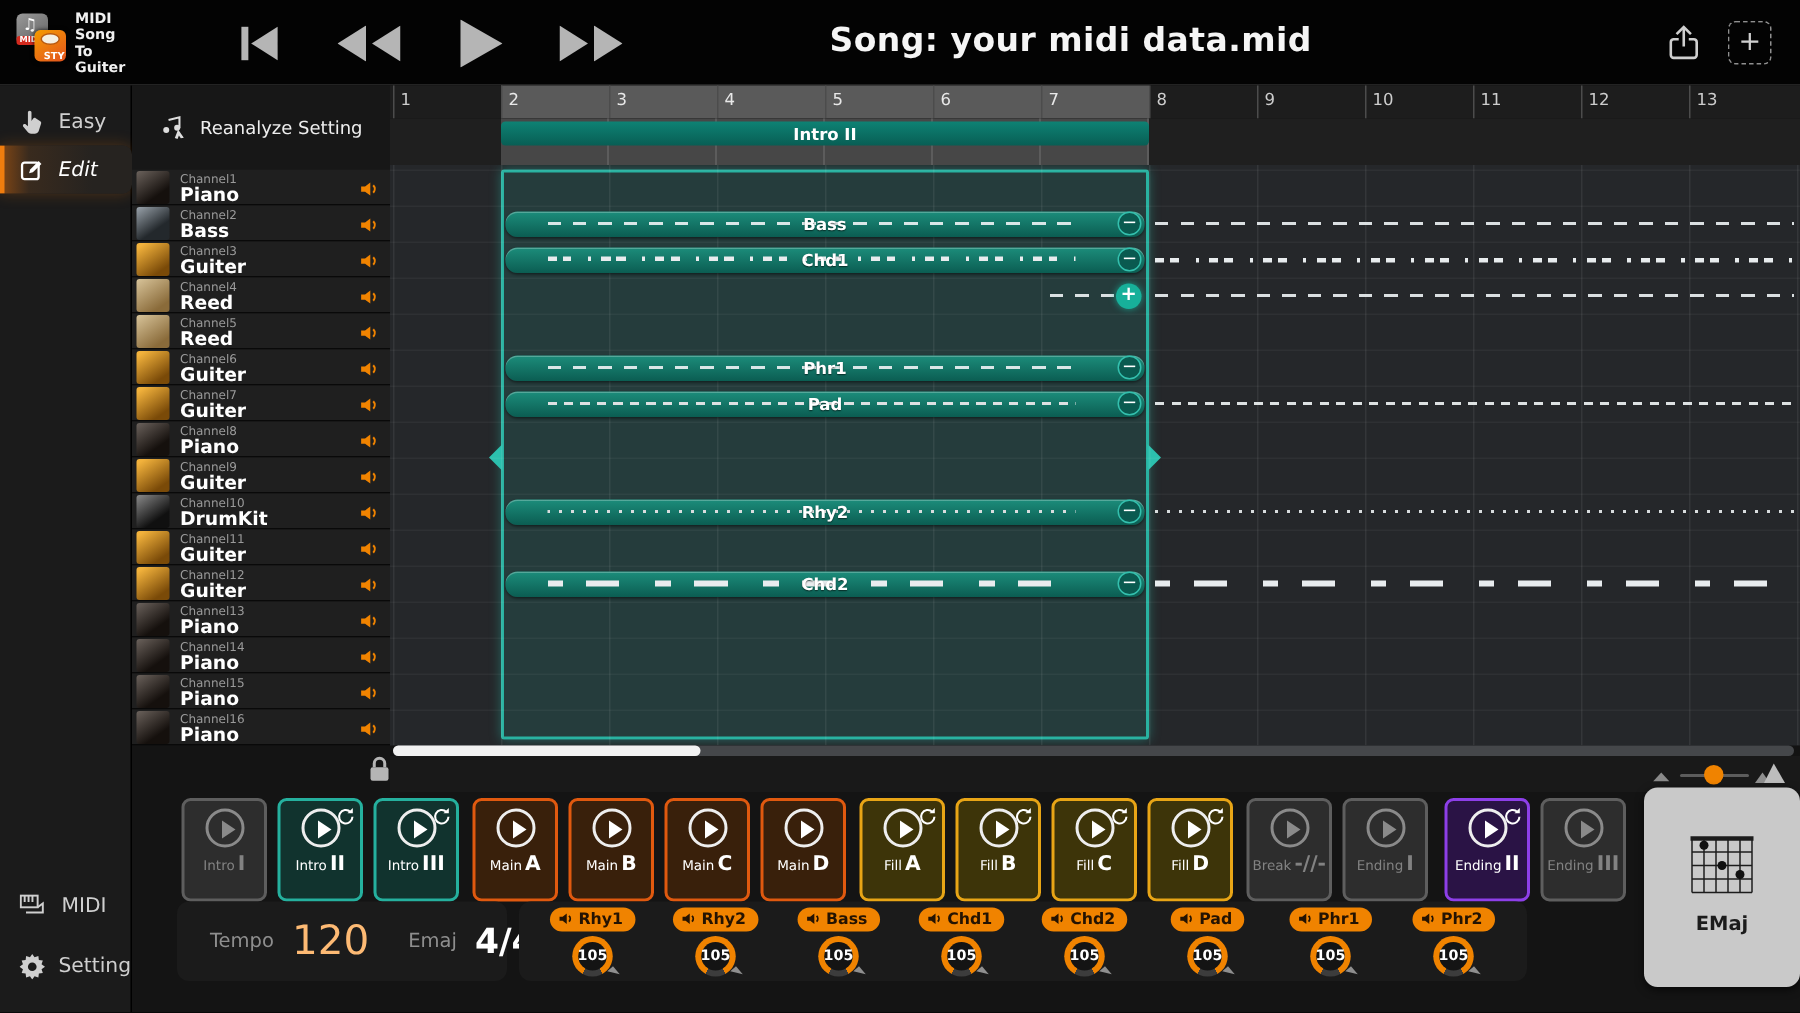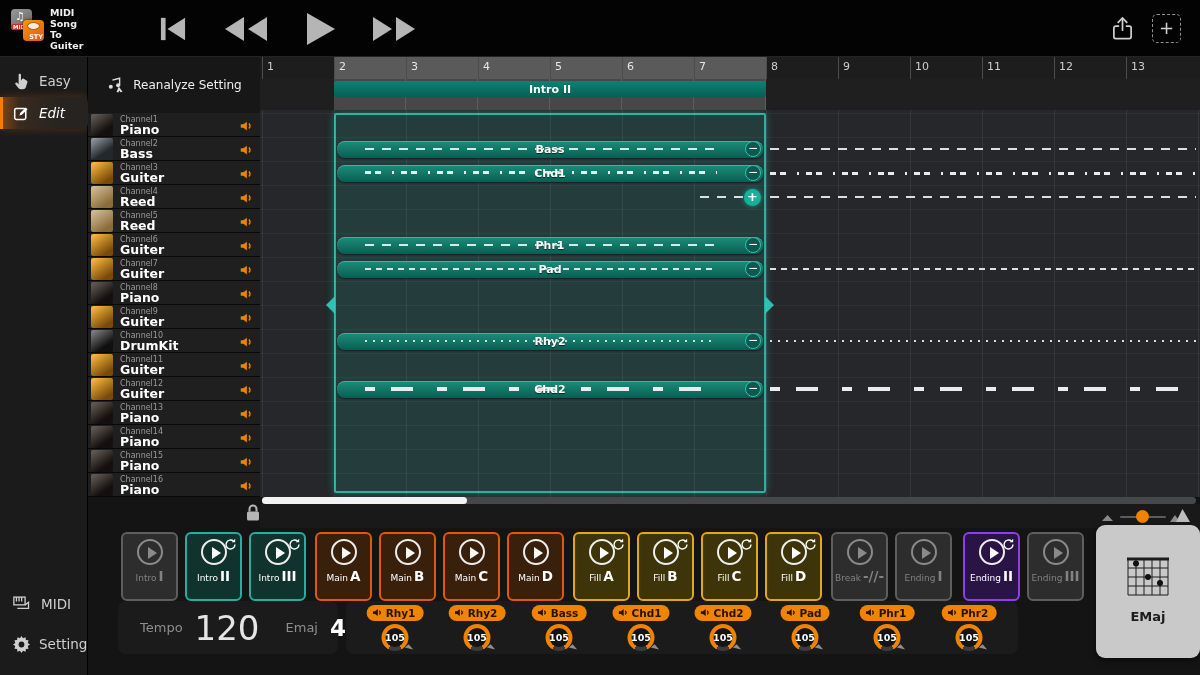--- a/index.html
+++ b/index.html
@@ -101,21 +101,21 @@
   .st-purple{border-color:#8d3fe8;background:#2a1345;}
   .st-disabled{border-color:#5e5e5e;background:#2d2d2d;}
   .st-disabled .pcircle{border-color:#8a8a8a;}
   .st-disabled .pcircle::after{border-left-color:#8a8a8a;}
   .st-disabled .sec-label{color:#828282;}
   .refresh{position:absolute;top:2px;right:2px;width:14px;height:14px;cursor:pointer;}
 
   .panel{position:absolute;background:#1b1b1b;border-radius:8px;}
   .tempo-panel{left:30px;top:73px;width:220px;height:53px;display:flex;align-items:center;gap:12px;padding-left:22px;}
   .mlabel{font-size:13px;color:#8e8e8e;}
-  .tempo-val{font-size:34px;color:#e5e5e5;cursor:pointer;}
+  .tempo-val{font-size:27px;color:#fdba74;cursor:pointer;}
   .beat-val{font-size:23px;color:#fff;font-weight:bold;cursor:pointer;}
   .parts-panel{left:258px;top:73px;width:672px;height:53px;display:flex;align-items:center;justify-content:space-around;padding:0 8px;}
   .part{width:72px;height:48px;position:relative;cursor:pointer;}
   .pill{position:absolute;left:50%;transform:translateX(-50%);top:1px;height:16px;border-radius:9px;background:#f08300;
         display:flex;align-items:center;gap:3px;padding:0 8px 0 5px;font-size:10.5px;font-weight:bold;color:#241302;white-space:nowrap;}
   .knob{position:absolute;left:50%;transform:translateX(-50%);top:20px;width:27px;height:27px;border-radius:50%;
         background:conic-gradient(from 210deg,#f08300 0 300deg,#3c3c3c 300deg 360deg);}
   .knob .in{position:absolute;left:4px;top:4px;width:19px;height:19px;border-radius:50%;background:#141414;
             font-size:9.5px;font-weight:bold;color:#fff;display:flex;align-items:center;justify-content:center;}
   .knob .ptr{position:absolute;right:-3px;bottom:-1px;width:0;height:0;border-left:5px solid transparent;border-top:7px solid #8f8f8f;transform:rotate(-40deg);}
@@ -166,20 +166,21 @@
           <path d="M2 0 L30 16 L2 32 Z" fill="#b5b5b5"></path>
         </svg>
     </div>
     <div class="tbtn" style="left:368px;width:52px;">
       <svg width="42" height="24" viewBox="0 0 42 24">
           <path d="M0 0 L19 12 L0 24 Z" fill="#b5b5b5"></path>
           <path d="M23 0 L42 12 L23 24 Z" fill="#b5b5b5"></path>
         </svg>
     </div>
 
+    <div class="title">Song: your midi data.mid</div>
 
     <div class="tbtn share">
       <svg width="23" height="26" viewBox="0 0 24 26" fill="none" stroke="#cfcfcf" stroke-width="1.8">
         <path d="M12 2 v13"></path>
           <path d="M7 6.5 L12 1.5 L17 6.5"></path>
         <path d="M8.5 10 H5 a2 2 0 0 0 -2 2 v9 a2 2 0 0 0 2 2 h14 a2 2 0 0 0 2 -2 v-9 a2 2 0 0 0 -2 -2 h-3.5"></path>
       </svg>
     </div>
     <div class="addtile"><span>+</span></div>
   </div>

